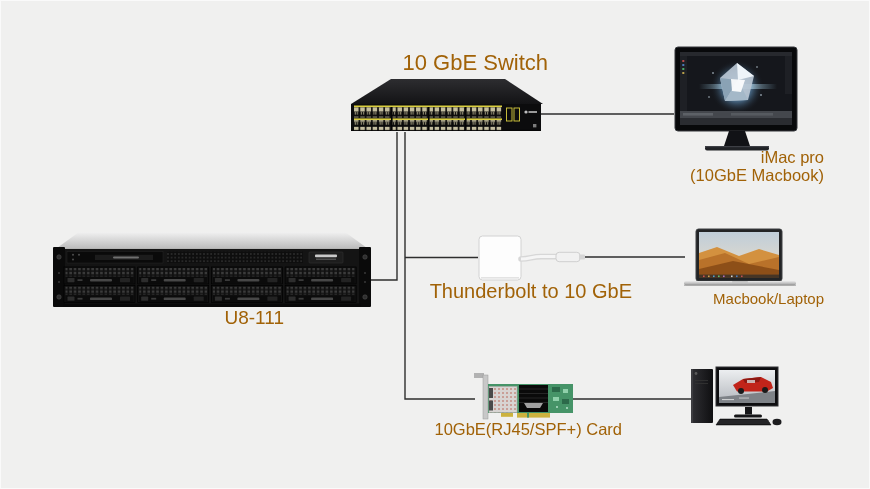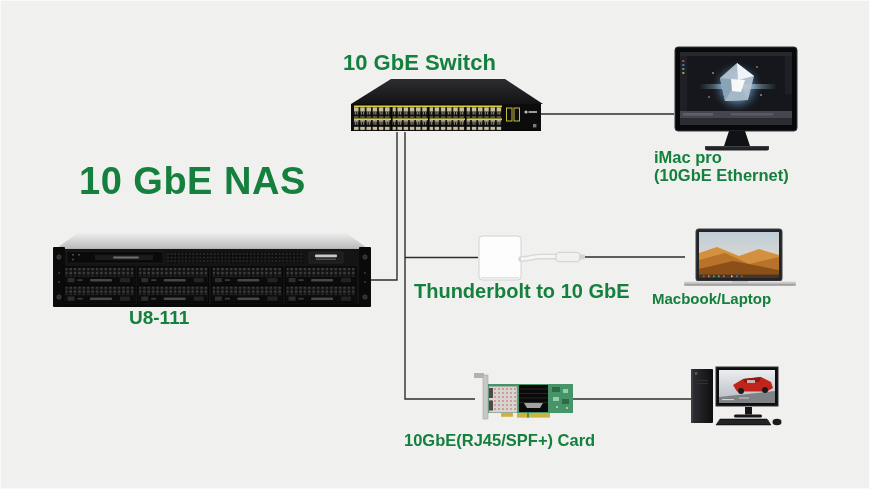--- a/index.html
+++ b/index.html
@@ -4,31 +4,31 @@
 <style>
   html,body{margin:0;padding:0;background:#e4e4e4;}
   #canvas{
     position:relative; width:870px; height:489px; overflow:hidden;
     background:#f0f0ef; border:1px solid #fafafa; box-sizing:border-box;
     font-family:"Liberation Sans", sans-serif;
   }
   .layer{position:absolute; left:0; top:0;}
   .dev{position:absolute; z-index:3;}
   .lbl{
-    position:absolute; z-index:4; font-weight:bold; color:#15803d;
-    text-align:left; line-height:1.12; white-space:nowrap;
+    position:absolute; z-index:4; font-weight:normal; color:#a16207;
+    text-align:right; line-height:1.12; white-space:nowrap;
   }
   .lbl div{white-space:nowrap;}
   #title-label{left:78px; top:159px; width:270px; font-size:38px; letter-spacing:.5px;}
   #switch-label{left:342px; top:50px; width:205px; font-size:22px;}
   #imac-label{left:653px; top:147px; width:170px; font-size:16.5px;}
   #nas-label{left:128px; top:306px; width:155px; font-size:19px;}
   #adapter-label{left:413px; top:279px; width:218px; font-size:20px;}
   #macbook-label{left:651px; top:290px; width:172px; font-size:15px;}
-  #card-label{left:403px; top:419px; width:218px; font-size:16.5px;margin-top:11px;}
+  #card-label{left:403px; top:419px; width:218px; font-size:16.5px;}
   #pc-label{left:651px; top:429px; width:172px; font-size:16.5px;}
 </style>
 </head>
 <body>
 
 <div id="canvas">
 
   <svg class="layer" width="870" height="489">
     <g fill="none" stroke="#2e2e2e" stroke-width="1.4">
       <path d="M538,113 H673"></path>
@@ -268,25 +268,24 @@
     <circle cx="80" cy="35" r="3" fill="#1a1a1a"></circle>
     <rect x="62" y="25" width="8" height="3" fill="#d8d8d8" opacity="0.8"></rect>
     <rect x="60" y="52" width="7" height="7.5" fill="#151517"></rect>
     <rect x="49" y="59.5" width="28" height="3" rx="1.5" fill="#151517"></rect>
     <polygon points="35,64 82,64 86,70 31,70" fill="#1c1c1e" stroke="#000000" stroke-width="0.5"></polygon>
     <line x1="34" y1="66" x2="84" y2="66" stroke="#343436" stroke-width="0.8"></line>
     <line x1="33" y1="68" x2="85" y2="68" stroke="#343436" stroke-width="0.8"></line>
     <ellipse cx="92" cy="67" rx="4.5" ry="3.2" fill="#1c1c1e"></ellipse>
   </svg>
 
-  <div class="lbl" id="title-label">10 GbE NAS</div>
   <div class="lbl" id="switch-label">10 GbE Switch</div>
   <div class="lbl" id="imac-label">
     <div>iMac pro</div>
-    <div>(10GbE Ethernet)</div>
+    <div>(10GbE Macbook)</div>
   </div>
   <div class="lbl" id="nas-label">U8-111</div>
   <div class="lbl" id="adapter-label">
     <div>Thunderbolt to 10 GbE</div>
   </div>
   <div class="lbl" id="macbook-label">Macbook/Laptop</div>
   <div class="lbl" id="card-label">10GbE(RJ45/SPF+) Card</div>
 
 </div>
 

